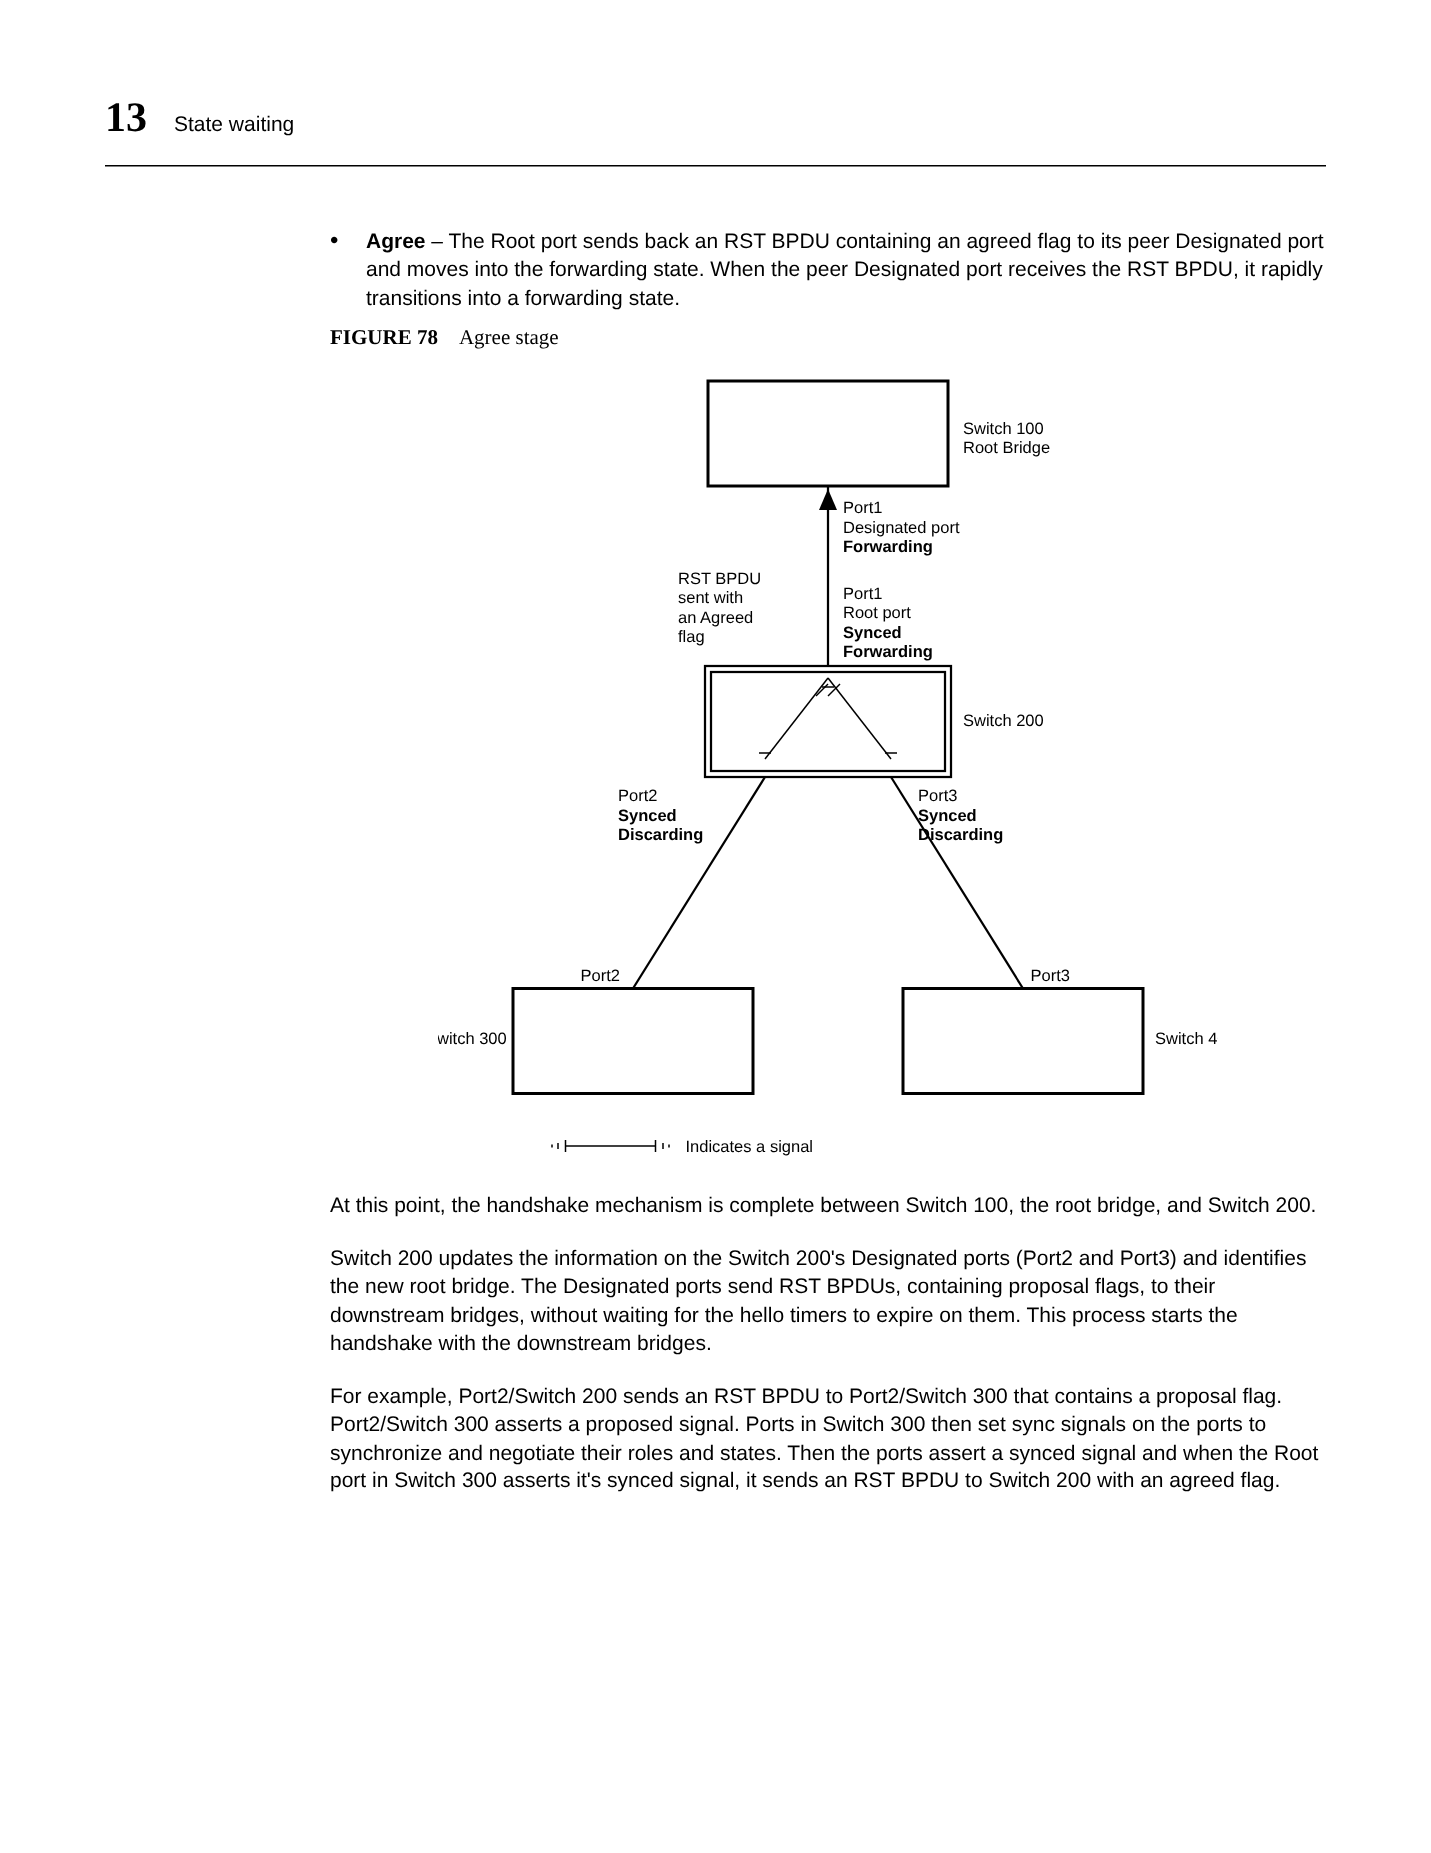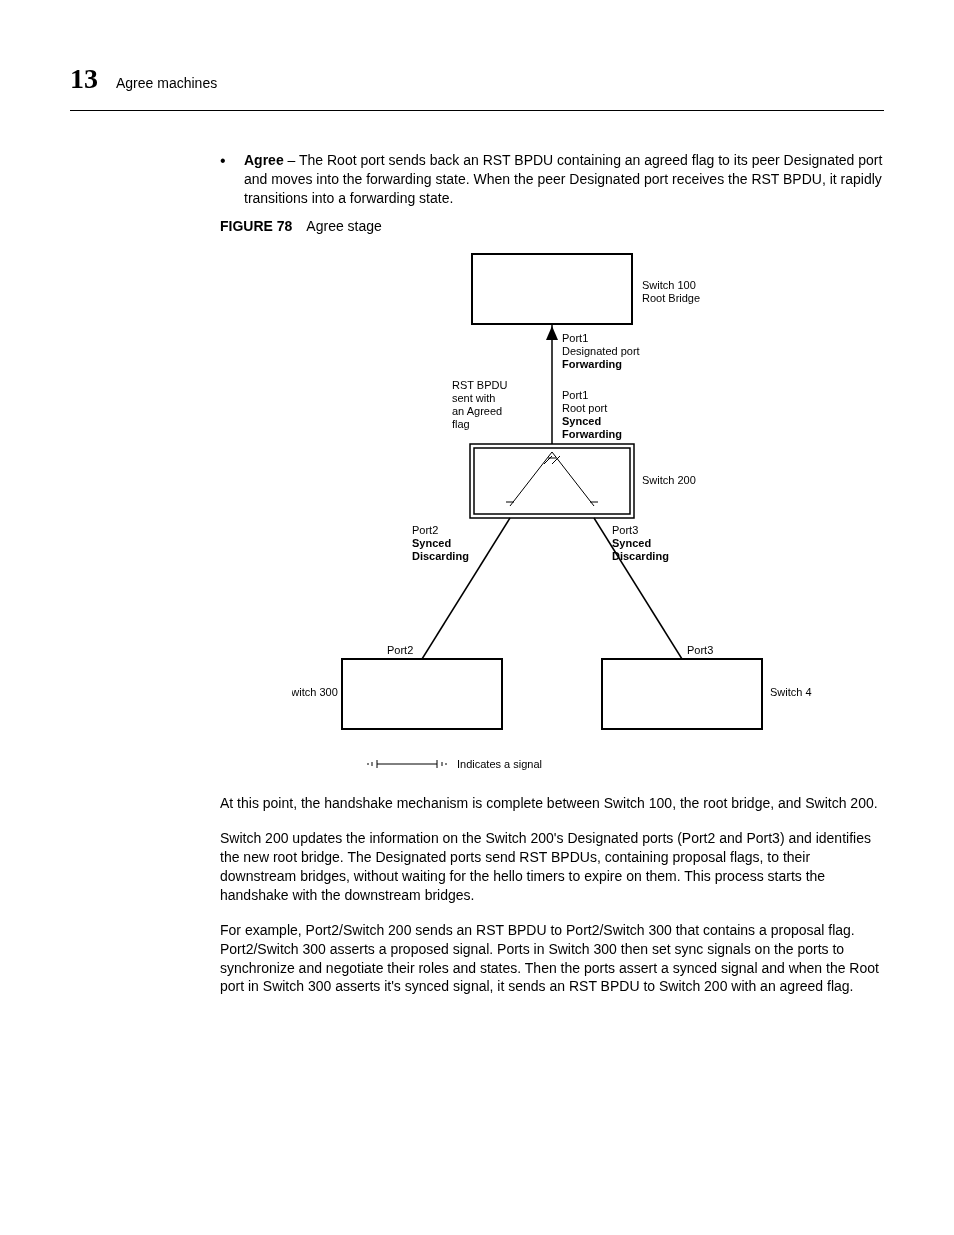--- a/index.html
+++ b/index.html
@@ -43,20 +43,21 @@
     line-height: 1.2;
   }
   .bullet-body {
     flex: 1;
   }
   .bullet-bold {
     font-weight: bold;
   }
   .figure-label {
     margin: 10px 0 8px 0;
+    font-family: Liberation Serif, serif;
   }
   .figure-strong {
     font-weight: bold;
     margin-right: 14px;
   }
   .diagram-wrap {
     margin: 0 auto 10px auto;
     display: block;
   }
   .para {
@@ -64,21 +65,21 @@
   }
   svg text {
     font-family: Arial, Helvetica, sans-serif;
   }
 </style>
 </head>
 <body>
 
 <div class="header-row">
   <span class="chapter-num">13</span>
-  <span class="header-title">Agree machines</span>
+  <span class="header-title">State waiting</span>
 </div>
 
 <div class="content">
 
   <div class="bullet-row">
     <div class="bullet-mark">•</div>
     <div class="bullet-body">
       <span class="bullet-bold">Agree</span><span> – The Root port sends back an RST BPDU containing an agreed flag to its peer Designated port and moves into the forwarding state. When the peer Designated port receives the RST BPDU, it rapidly transitions into a forwarding state.</span>
     </div>
   </div>

